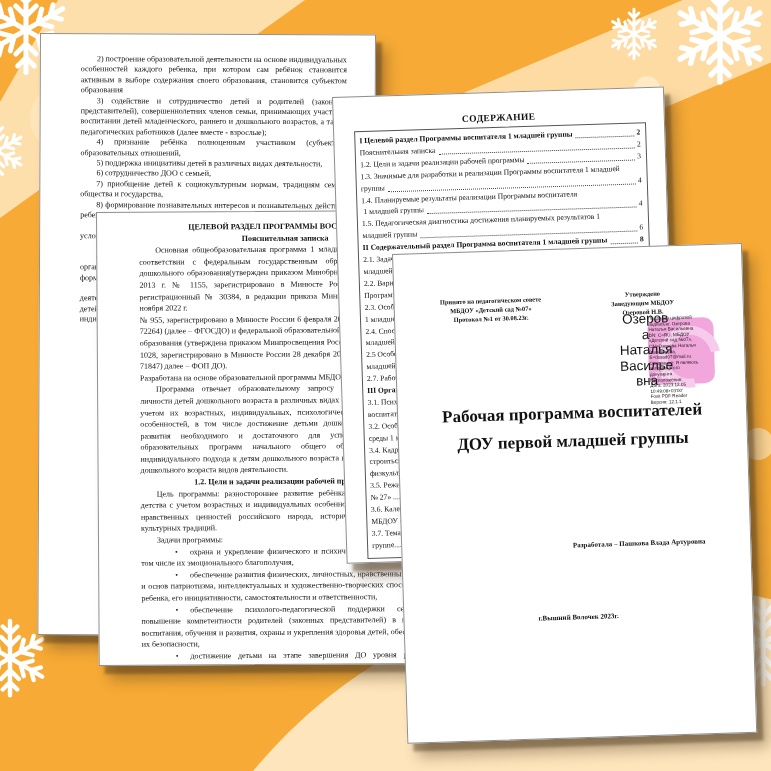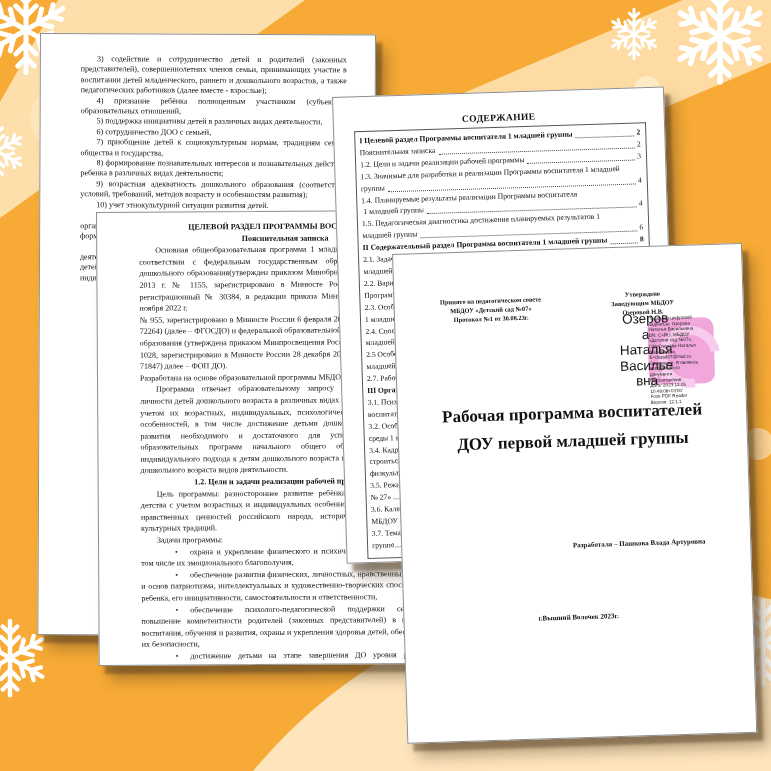--- a/index.html
+++ b/index.html
@@ -129,20 +129,21 @@
     </div>
   <div class="flake fl-6">
       <svg viewBox="-52 -52 104 104">
         <use href="#flake-shape"></use>
       </svg>
     </div>
 
   <div class="page page-a">
     <div class="txt">
 
+    <p>2) построение образовательной деятельности на основе индивидуальных особенностей каждого ребенка, при котором сам ребёнок становится активным в выборе содержания своего образования, становится субъектом образования</p>
         <p>3) содействие и сотрудничество детей и родителей (законных представителей), совершеннолетних членов семьи, принимающих участие в воспитании детей младенческого, раннего и дошкольного возрастов, а также педагогических работников (далее вместе - взрослые);</p>
         <p>4) признание ребёнка полноценным участником (субъектом) образовательных отношений,</p>
         <p>5) поддержка инициативы детей в различных видах деятельности,</p>
         <p>6) сотрудничество ДОО с семьей,</p>
         <p>7) приобщение детей к социокультурным нормам, традициям семьи, общества и государства,</p>
         <p>8) формирование познавательных интересов и познавательных действий ребенка в различных видах деятельности;</p>
         <p>9) возрастная адекватность дошкольного образования (соответствие условий, требований, методов возрасту и особенностям развития);</p>
         <p>10) учет этнокультурной ситуации развития детей.</p>
         <p>Основные разделы программы: целевой, содержательный и организационный, в каждом из них отражается обязательная часть и часть, формируемая участниками образовательных отношений.</p>
         <p>Программа определяет содержание и организацию образовательной деятельности в первой младшей группе, обеспечивает развитие личности детей в различных видах общения и деятельности с учетом их возрастных и индивидуальных особенностей.</p>

